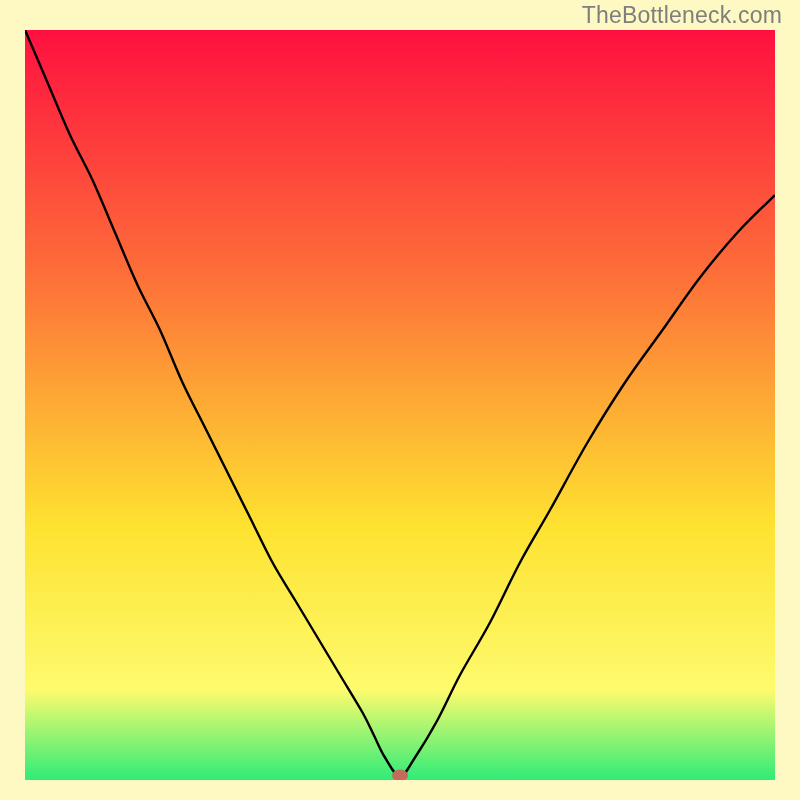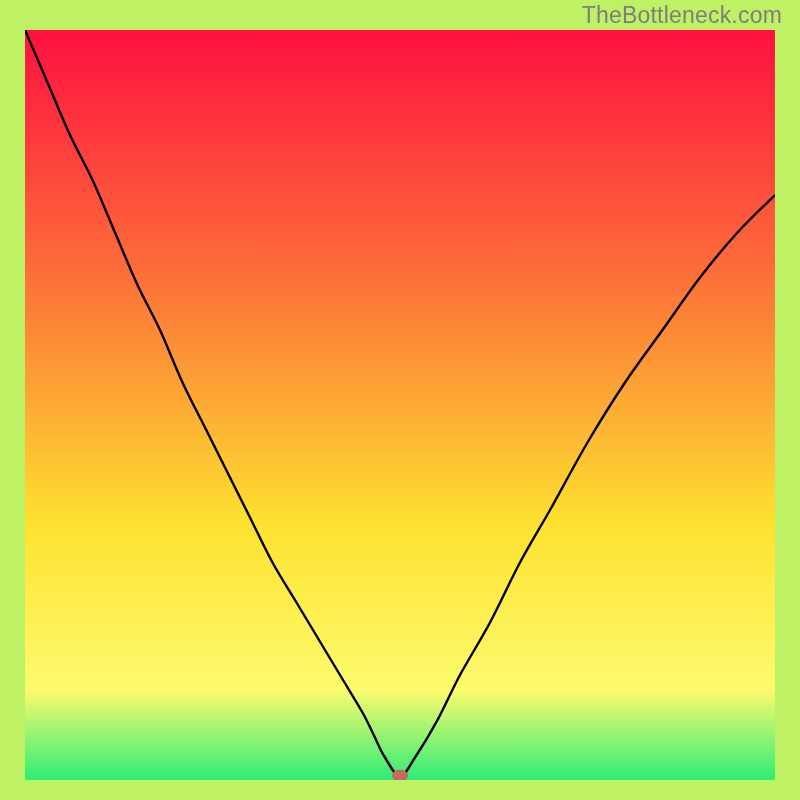--- a/index.html
+++ b/index.html
@@ -10,21 +10,21 @@
     background: #000;
     overflow: hidden;
     font-family: Arial, Helvetica, sans-serif;
   }
   .frame {
     position: absolute;
     left: 0;
     top: 0;
     width: 800px;
     height: 800px;
-    background: #bef264;
+    background: #fef9c3;
   }
   .plot-area {
     position: absolute;
     left: 25px;
     top: 30px;
     width: 750px;
     height: 750px;
   }
   .watermark {
     position: absolute;

